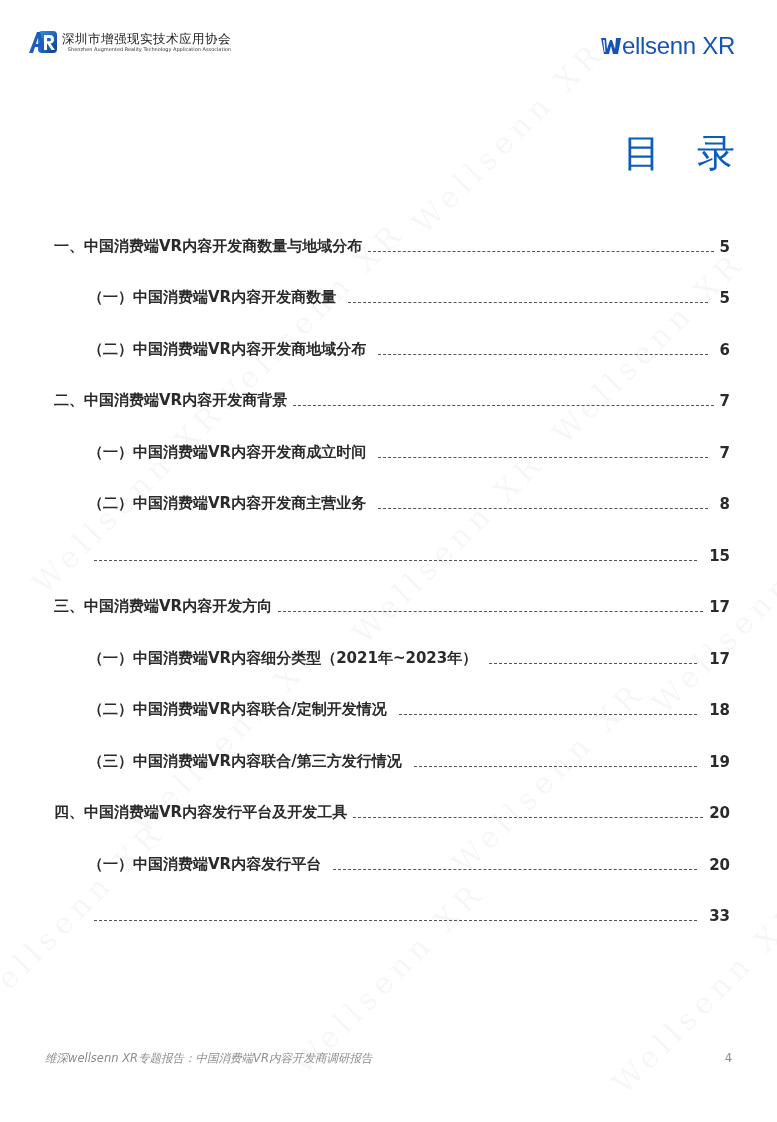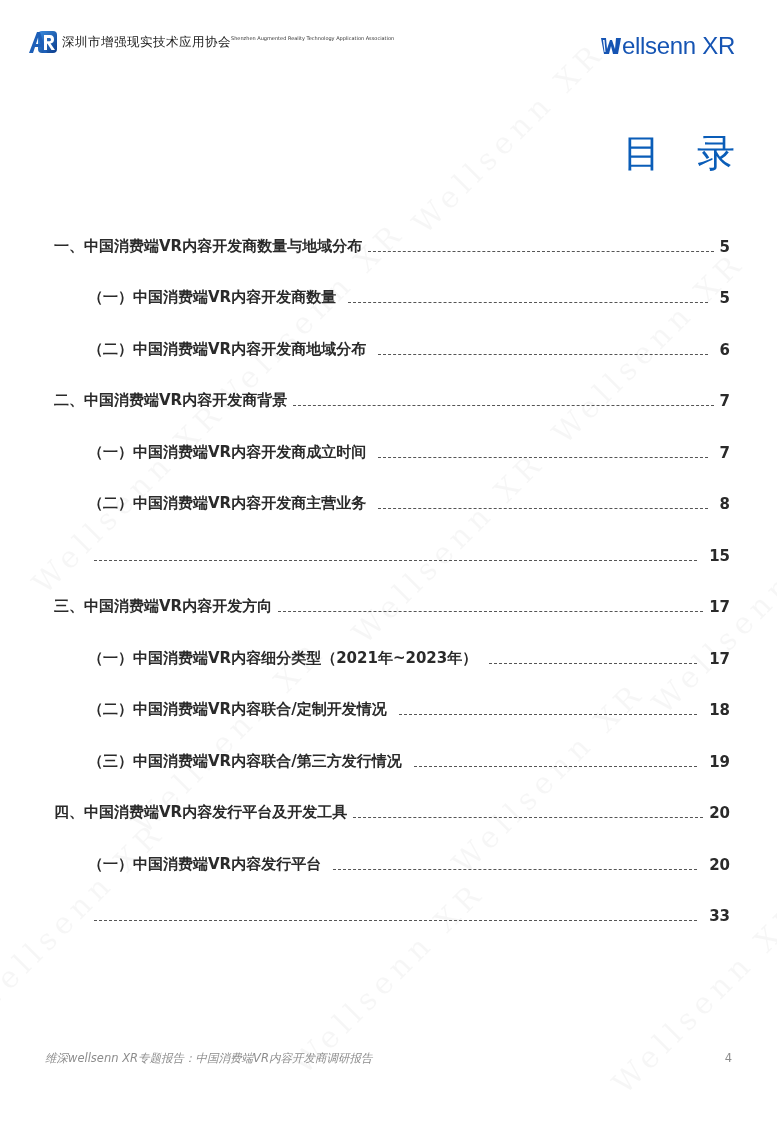--- a/index.html
+++ b/index.html
@@ -11,21 +11,21 @@
       position: absolute; inset: 0; pointer-events: none; overflow: hidden;
     }
     .watermark span {
       position: absolute; font-family: "DejaVu Serif", "Liberation Serif", serif;
       font-size: 30px; color: rgba(0,0,0,0.035); transform: rotate(-45deg); white-space: nowrap; letter-spacing: 6px;
     }
     .header-left { position: absolute; left: 28px; top: 30px; display: flex; align-items: center; }
     .ar-logo {
       width: 30px; height: 24px; position: relative; margin-right: 4px;
     }
-    .org-text { display: flex; flex-direction: row; text-align: right; }
+    .org-text { display: flex; flex-direction: column; text-align: right; }
     .org-cn { font-size: 12.5px; color: #1a1a1a; letter-spacing: 0.5px; line-height: 14px; }
     .org-en { font-size: 5px; color: #333; line-height: 7px; white-space: nowrap; }
     .header-right { position: absolute; right: 42px; top: 32px; display: flex; align-items: center; }
     .brand-text { font-family: "Liberation Sans", sans-serif; font-size: 24px; font-weight: 500; color: #1554b3; letter-spacing: -0.3px; }
     .brand-w { display: inline-block; width: 20px; height: 18px; margin-right: 1px; vertical-align: -1px; }
 
     .toc-title {
       position: absolute; right: 42px; top: 128px; color: #0a5db8; font-size: 38px;
       letter-spacing: 36px; margin-right: -36px; font-weight: 400;
     }

